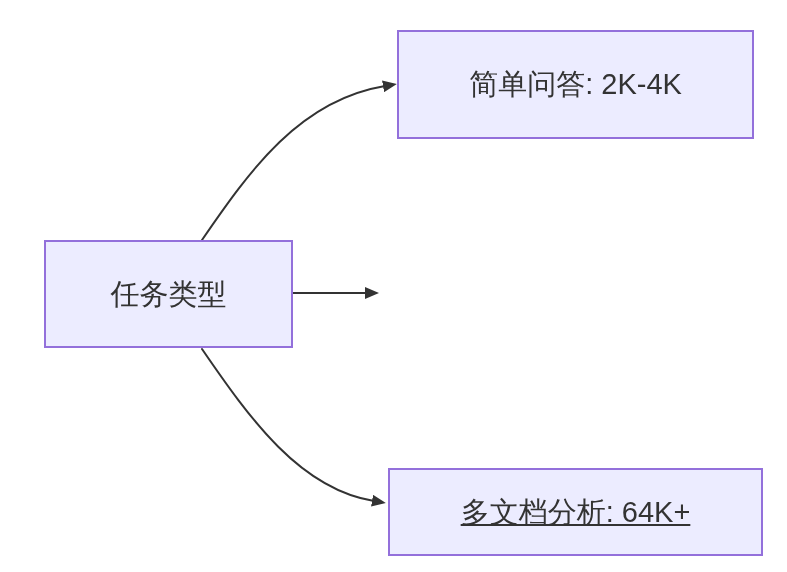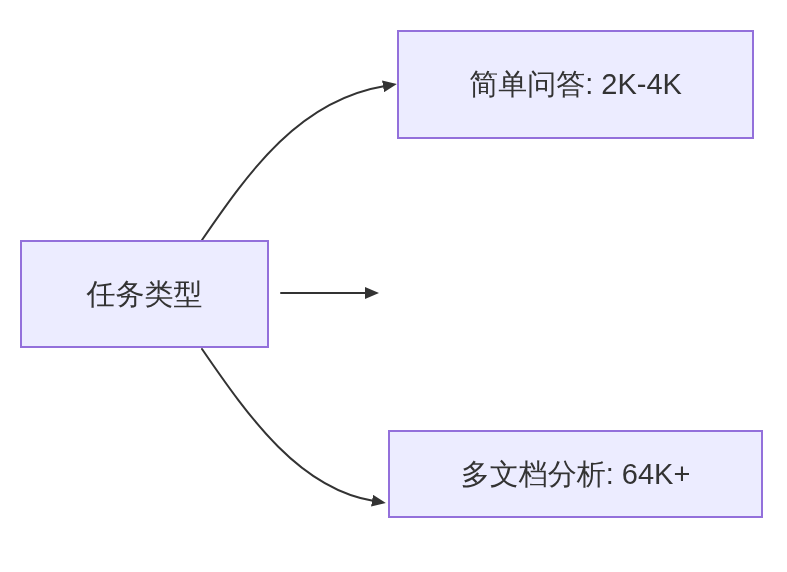--- a/index.html
+++ b/index.html
@@ -30,24 +30,24 @@
     border: 2px solid #9370DB;
     display: flex;
     align-items: center;
     justify-content: center;
     color: #333333;
     font-size: 29px;
     line-height: 1.2;
     white-space: nowrap;
     text-align: left;
   }
-  .node-root   { left: 20px;  top: 240px; width: 249px; height: 108px; }
+  .node-root   { left: 44px;  top: 240px; width: 249px; height: 108px; }
   .node-child1 { left: 397px; top: 30px;  width: 357px; height: 109px; }
   .node-child2 { left: 380px; top: 240px; width: 391px; height: 106px; }
-  .node-child3 { left: 388px; top: 430px; width: 375px; height: 88px; }
+  .node-child3 { left: 388px; top: 468px; width: 375px; height: 88px; text-decoration: underline; }
 </style>
 </head>
 <body>
 
 <div class="canvas">
 
   <svg class="edges" width="787" height="572" viewBox="0 0 787 572" xmlns="http://www.w3.org/2000/svg">
     <defs>
       <marker id="arrowhead" markerUnits="userSpaceOnUse" markerWidth="14" markerHeight="12" viewBox="0 0 14 12" refX="2" refY="6" orient="auto">
         <path d="M0,0 L14,6 L0,12 Z" fill="#333333"></path>

